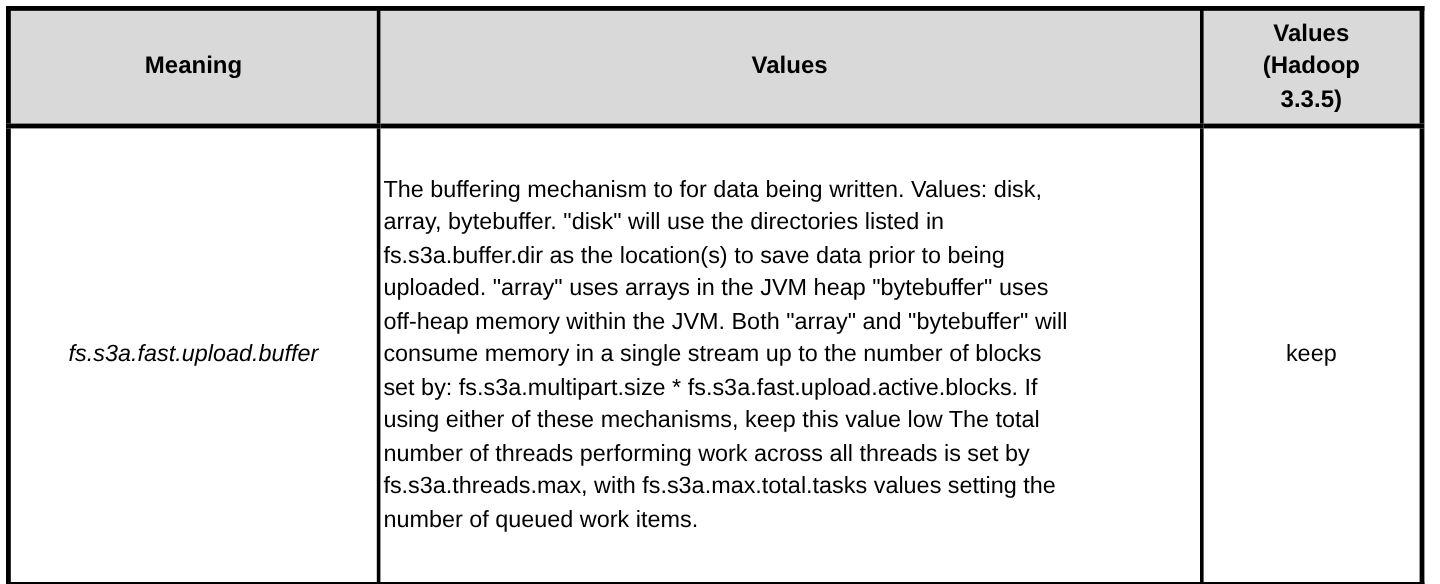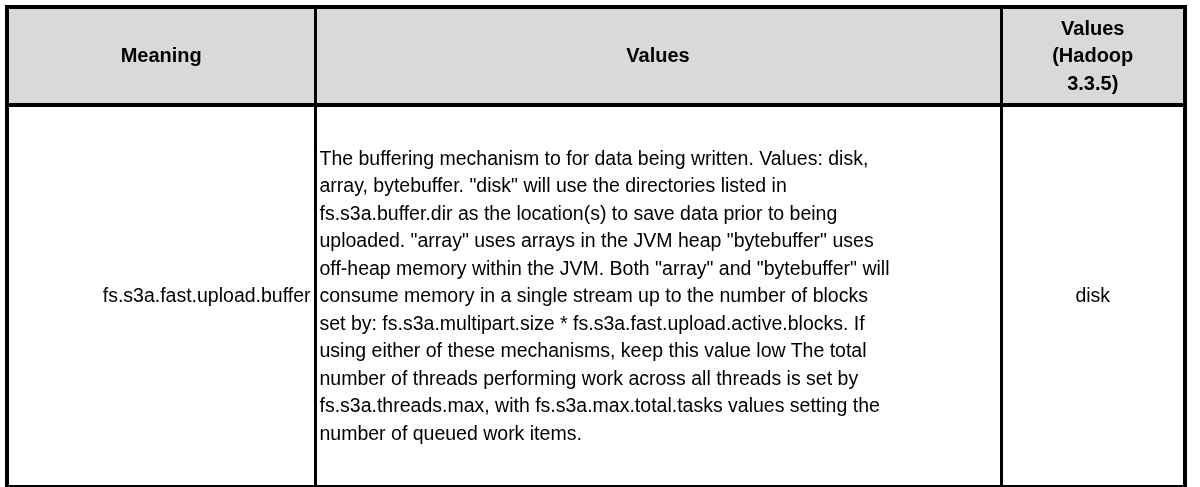--- a/index.html
+++ b/index.html
@@ -45,22 +45,23 @@
     border: 3px solid #000000;
     background: #ffffff;
     font-size: 19.5px;
     font-weight: normal;
     line-height: 27.5px;
     vertical-align: middle;
     height: 374px;
     padding: 2px 3px;
   }
   td.cell-option {
-    text-align: right;
+    text-align: center;
     padding-left: 4px;
+    font-style: italic;
   }
   td.cell-meaning {
     text-align: left;
     white-space: pre-line;
     margin-left: 18px;
   }
   td.cell-default {
     text-align: center;
   }
 </style>
@@ -90,17 +91,17 @@
 array, bytebuffer. "disk" will use the directories listed in
 fs.s3a.buffer.dir as the location(s) to save data prior to being
 uploaded. "array" uses arrays in the JVM heap "bytebuffer" uses
 off-heap memory within the JVM. Both "array" and "bytebuffer" will
 consume memory in a single stream up to the number of blocks
 set by: fs.s3a.multipart.size * fs.s3a.fast.upload.active.blocks. If
 using either of these mechanisms, keep this value low The total
 number of threads performing work across all threads is set by
 fs.s3a.threads.max, with fs.s3a.max.total.tasks values setting the
 number of queued work items.</td>
-        <td class="cell-default">disk</td>
+        <td class="cell-default">keep</td>
       </tr>
     </tbody>
   </table>
 </div>
 
 </body></html>

